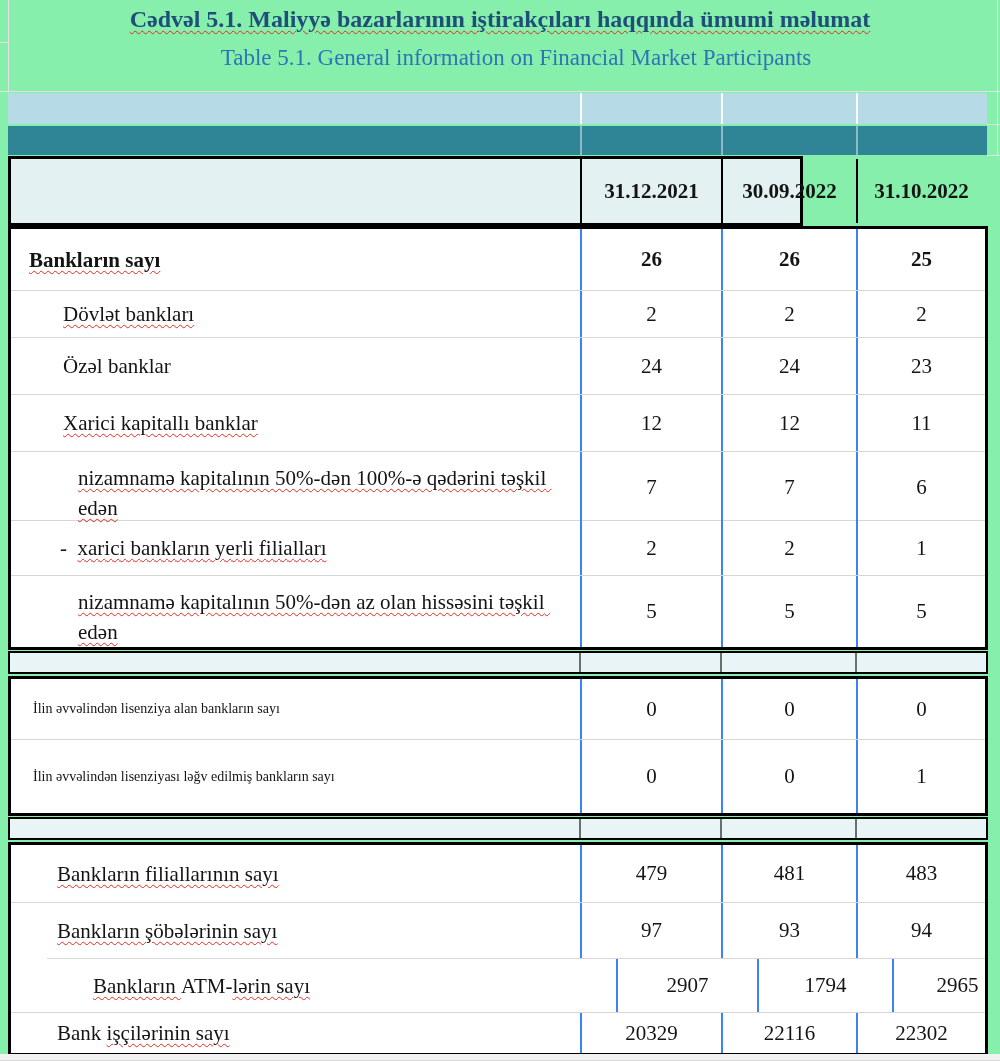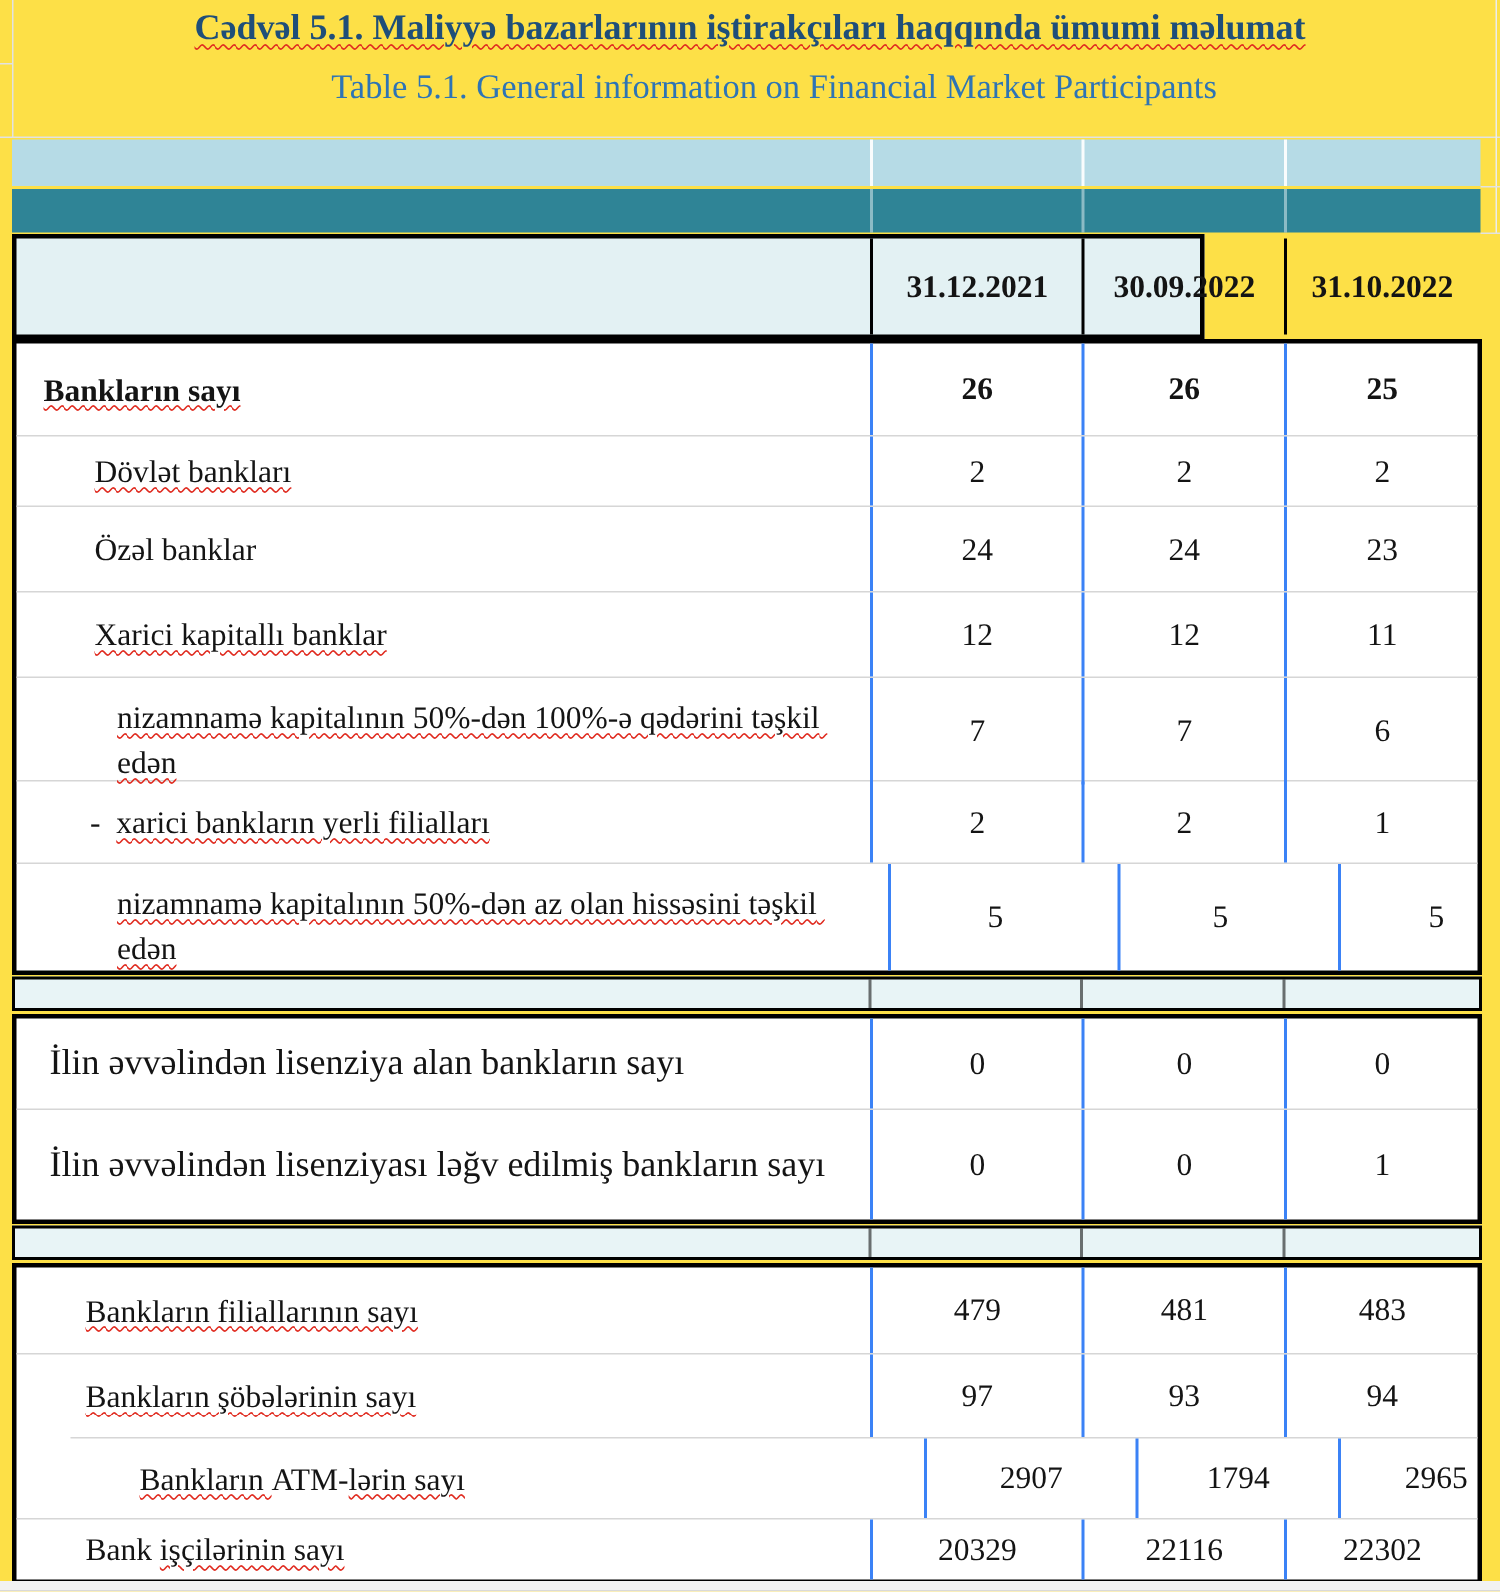--- a/index.html
+++ b/index.html
@@ -1,17 +1,17 @@
 <!DOCTYPE html>
 <html><head>
 <meta charset="utf-8">
 <style>
   html,body{margin:0;padding:0;background:#fff;}
   .page{
-    position:relative;width:1000px;height:1061px;background:#fde047;overflow:hidden;
+    position:relative;width:1000px;height:1061px;background:#86efac;overflow:hidden;
     font-family:"Liberation Serif","DejaVu Serif",serif;color:#141414;
   }
   
   .title-az{
     position:absolute;top:6px;left:0;width:100%;text-align:center;
     font-size:24px;font-weight:bold;color:#1f4e79;
     text-decoration:underline;text-decoration-style:wavy;
     text-decoration-color:#e02b20;text-decoration-thickness:1px;text-underline-offset:3px;
   }
   .title-en{
@@ -48,23 +48,23 @@
   .bold{font-weight:bold;}
   .label span{white-space:pre-wrap;}
   .sq{text-decoration:underline;text-decoration-style:wavy;text-decoration-color:#e02b20;
       text-decoration-thickness:1px;text-underline-offset:3px;}
   .ind1{padding-left:18px;} .ind2{padding-left:52px;} .ind3{padding-left:67px;margin-top:11px;}
   .ind4{padding-left:49px;} .ind5{padding-left:22px;} .ind6{padding-left:46px;}
   
   #sec1 .trow:nth-child(1){height:61px;} #sec1 .trow:nth-child(2){height:47px;}
   #sec1 .trow:nth-child(3){height:57px;} #sec1 .trow:nth-child(4){height:57px;}
   #sec1 .trow:nth-child(5){height:69px;} #sec1 .trow:nth-child(6){height:55px;}
-  #sec1 .trow:nth-child(7){height:72px;gap:12px;}
+  #sec1 .trow:nth-child(7){height:72px;}
   #sec2 .trow:nth-child(1){height:60px;} #sec2 .trow:nth-child(2){height:74px;}
-  #sec2 .label{font-size:24px;}
+  #sec2 .label{font-size:14px;}
   #sec3 .trow:nth-child(1){height:57px;} #sec3 .trow:nth-child(2){height:56px;}
   #sec3 .trow:nth-child(3){height:54px;margin-left:36px;} #sec3 .trow:nth-child(4){height:41px;}
   
   .strip{
     height:23px;margin:1px 0 2px;background:#e8f4f6;box-sizing:border-box;
     border:2px solid #000;display:grid;grid-template-columns:569px 141px 135px 129px;
   }
   .strip .cell + .cell{border-left:2px solid rgba(0,0,0,0.55);}
   
   .bottom-strip{position:absolute;left:0;top:1054px;width:1000px;height:7px;

